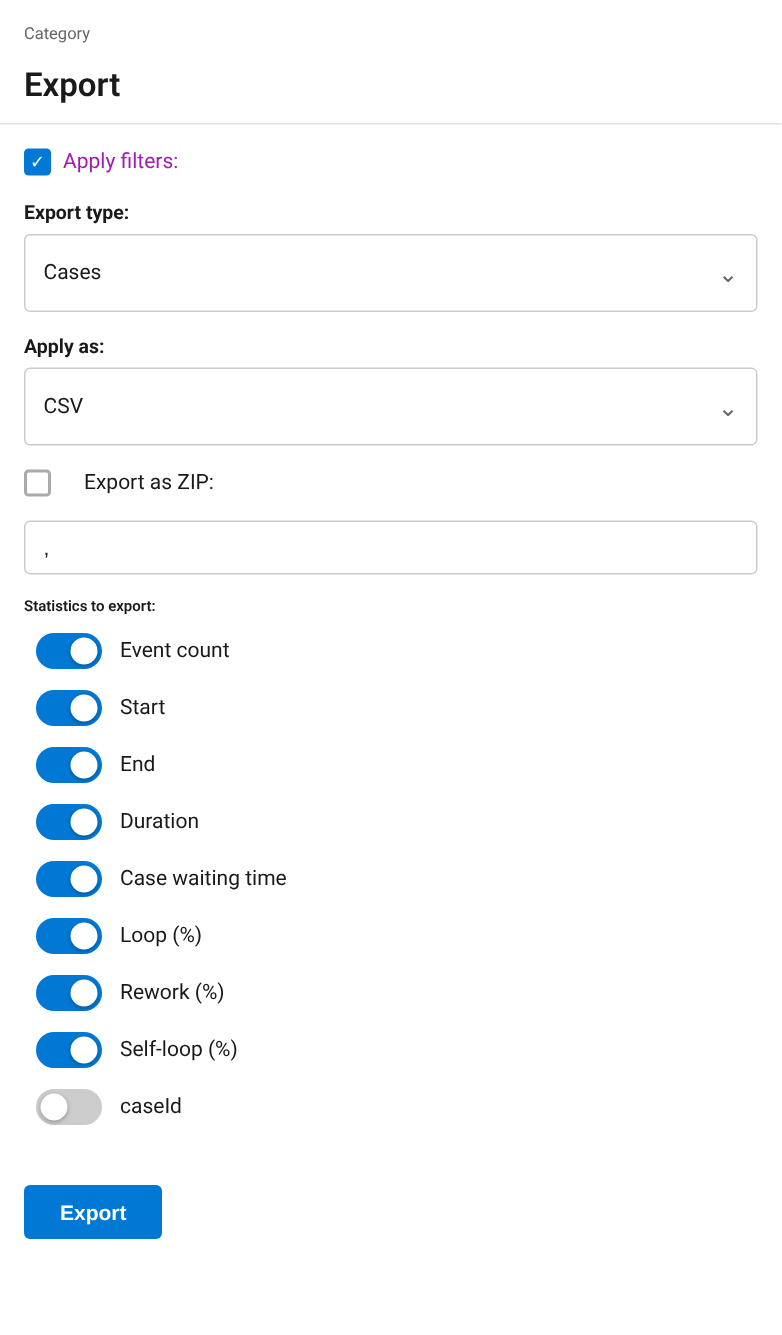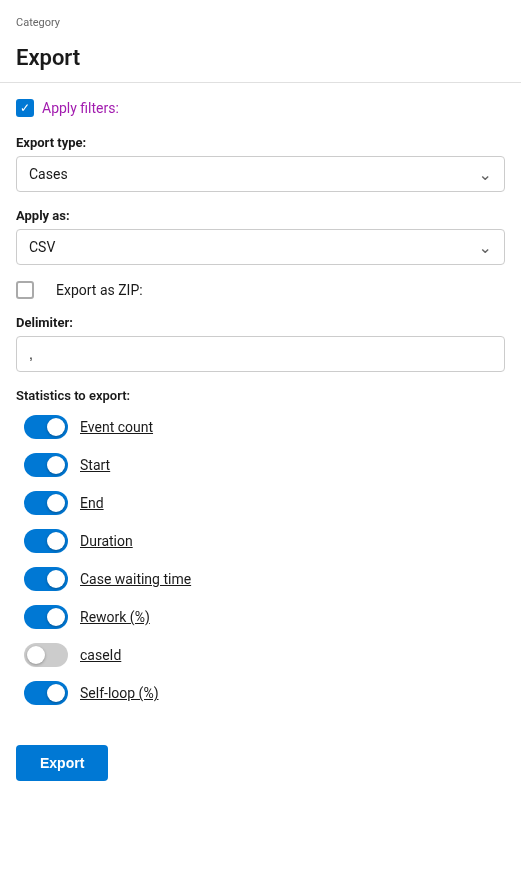--- a/index.html
+++ b/index.html
@@ -75,21 +75,21 @@
       color: #1a1a1a;
       margin-bottom: 6px;
     }
 
     .field-group {
       margin-bottom: 16px;
     }
 
     .select-box {
       width: 100%;
-      height: 36px;
+      height: 52px;
       border: 1px solid #ccc;
       border-radius: 4px;
       padding: 0 12px;
       display: flex;
       align-items: center;
       justify-content: space-between;
       cursor: pointer;
       background: #fff;
     }
 
@@ -120,32 +120,31 @@
       height: 36px;
       border: 1px solid #ccc;
       border-radius: 4px;
       padding: 0 12px;
       font-size: 14px;
       color: #1a1a1a;
       outline: none;
     }
 
     .stats-label {
-      font-size: 13px;
+      font-size: 10px;
       font-weight: 600;
       margin-bottom: 12px;
     }
 
     .toggle-row {
       display: flex;
       align-items: center;
       gap: 12px;
       margin-bottom: 14px;
       padding-left: 8px;
-      text-decoration: underline;
     }
 
     .toggle {
       width: 44px;
       height: 24px;
       border-radius: 12px;
       background: #0078d4;
       position: relative;
       cursor: pointer;
       flex-shrink: 0;
@@ -229,21 +228,20 @@
   
   <div class="export-zip-row">
     <div class="checkbox unchecked">
       
     </div>
     <span class="export-zip-label">Export as ZIP:</span>
   </div>
 
   
   <div class="field-group">
-    <div class="field-label">Delimiter:</div>
     <input type="text" class="text-input" value="," style="">
   </div>
 
   
   <div class="field-group">
     <div class="stats-label">Statistics to export:</div>
     <div id="toggle-list">
 
     <div class="toggle-row">
           <div class="toggle">
@@ -272,33 +270,39 @@
         <div class="toggle-row">
           <div class="toggle">
             <div class="toggle-thumb"></div>
           </div>
           <span class="toggle-label">Case waiting time</span>
         </div>
         <div class="toggle-row">
           <div class="toggle">
             <div class="toggle-thumb"></div>
           </div>
+          <span class="toggle-label">Loop (%)</span>
+        </div>
+        <div class="toggle-row">
+          <div class="toggle">
+            <div class="toggle-thumb"></div>
+          </div>
           <span class="toggle-label">Rework (%)</span>
         </div>
         <div class="toggle-row">
+          <div class="toggle">
+            <div class="toggle-thumb"></div>
+          </div>
+          <span class="toggle-label">Self-loop (%)</span>
+        </div>
+        <div class="toggle-row">
           <div class="toggle off">
             <div class="toggle-thumb"></div>
           </div>
           <span class="toggle-label">caseId</span>
         </div>
-        <div class="toggle-row">
-          <div class="toggle">
-            <div class="toggle-thumb"></div>
-          </div>
-          <span class="toggle-label">Self-loop (%)</span>
-        </div>
       </div>
   </div>
 
   
   <button class="export-button">Export</button>
 
 </div>
 
 </body></html>

